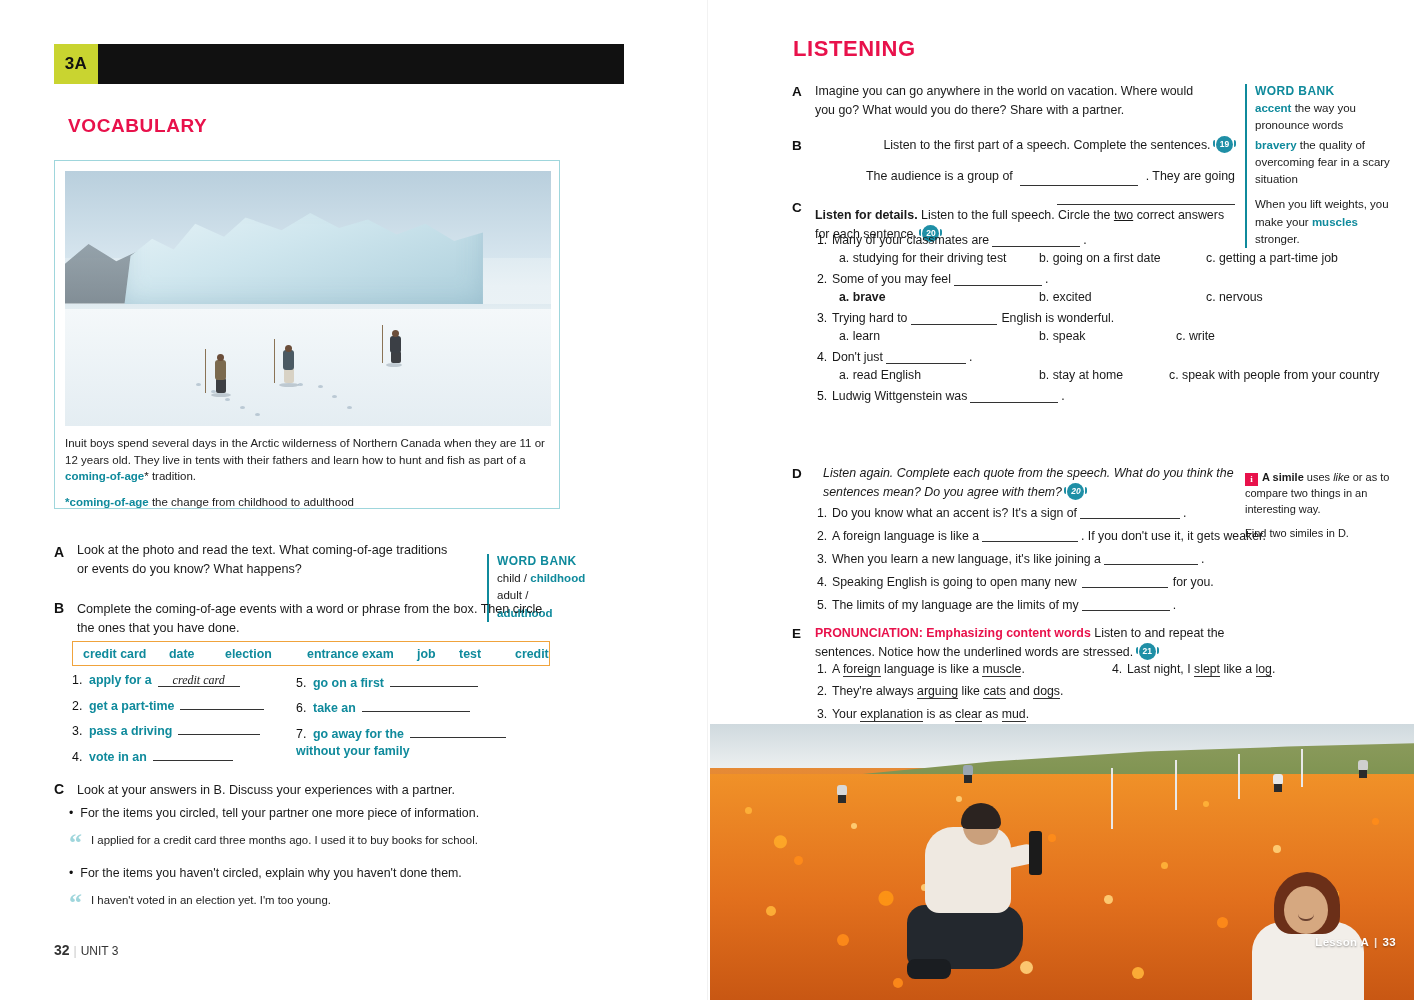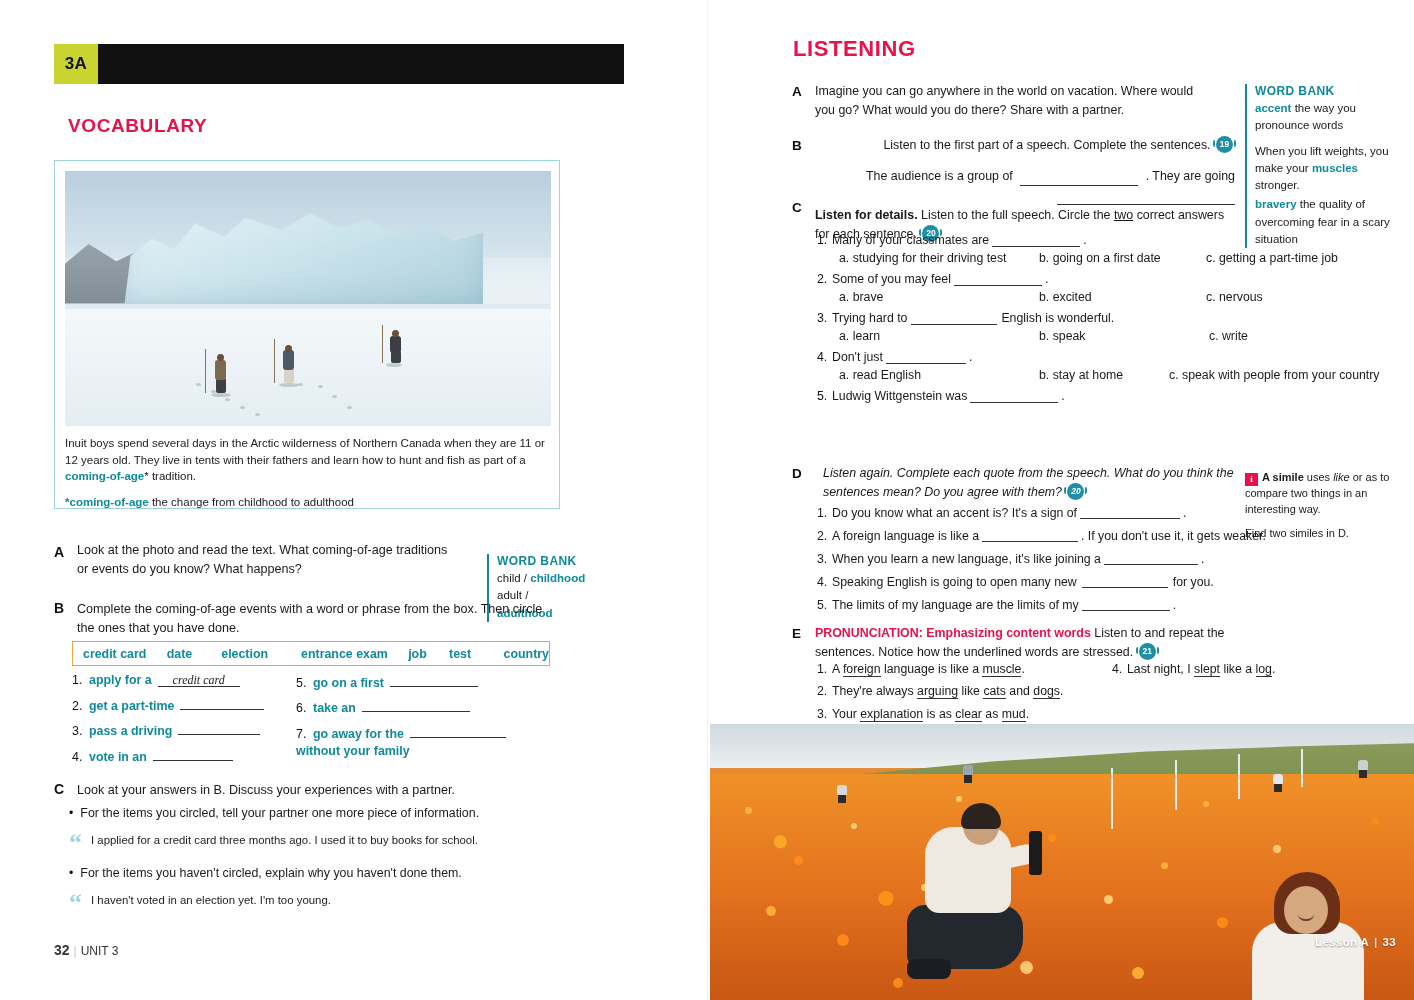--- a/index.html
+++ b/index.html
@@ -284,21 +284,21 @@
     <div class="ex-letter" style="left:54px; top:600px;">B</div>
     <div class="ex-body" style="left:77px; top:600px; width:470px;">Complete the coming-of-age events with a word or phrase from the box. Then circle the ones that you have done.</div>
 
     <div class="wordbox">
       <span style="margin-left:10px; width:86px;">credit card</span>
       <span style="width:56px;">date</span>
       <span style="width:82px;">election</span>
       <span style="width:110px;">entrance exam</span>
       <span style="width:42px;">job</span>
       <span style="width:56px;">test</span>
-      <span>country</span>
+      <span>credit</span>
     </div>
 
     <div class="numlist" style="left:72px; top:674px; width:220px;">
       <div class="row">
         <span class="n">1.</span>
         <span class="txt">apply for a</span>
         <span class="hand" style="width:82px; margin-left:6px;">credit card</span>
       </div>
       <div class="row">
         <span class="n">2.</span>
@@ -399,34 +399,34 @@
           <span class="opt">c. getting a part-time job</span>
         </div>
       </div>
 
       <div class="q">
         <div class="qline">
           <span class="qn">2.</span>
           <span><span>Some of you may feel</span><span class="blank" style="width:88px; margin:0 3px;"></span><span>.</span></span>
         </div>
         <div class="opts">
-          <span class="opt" style="width:200px;">a. brave</span>
+          <span class="opt" style="width:200px;font-weight:bold;">a. brave</span>
           <span class="opt" style="width:167px;">b. excited</span>
           <span class="opt">c. nervous</span>
         </div>
       </div>
 
       <div class="q">
         <div class="qline">
           <span class="qn">3.</span>
           <span><span>Trying hard to</span><span class="blank" style="width:86px; margin:0 4px;"></span><span>English is wonderful.</span></span>
         </div>
         <div class="opts">
           <span class="opt" style="width:200px;">a. learn</span>
-          <span class="opt" style="width:170px;">b. speak</span>
+          <span class="opt" style="width:137px;">b. speak</span>
           <span class="opt">c. write</span>
         </div>
       </div>
 
       <div class="q">
         <div class="qline">
           <span class="qn">4.</span>
           <span><span>Don't just</span><span class="blank" style="width:80px; margin:0 3px;"></span><span>.</span></span>
         </div>
         <div class="opts">
@@ -499,25 +499,25 @@
         <span class="n">4.</span>
         <span><span>Last night, I </span><span class="u">slept</span><span> like a </span><span class="u">log</span><span>.</span></span>
       </div>
     </div>
 
     <div class="wordbank" style="left:538px; top:84px; width:150px;">
       <div class="wb-title">WORD BANK</div>
       <div class="wb-line">
         <b>accent</b><span> the way you pronounce words</span>
       </div>
+      <div class="wb-line">
+        <b>bravery</b><span> the quality of overcoming fear in a scary situation</span>
+      </div>
       <div class="wb-line" style="margin-top:8px;">
         <span>When you lift weights, you make your </span><b>muscles</b><span> stronger.</span>
-      </div>
-      <div class="wb-line">
-        <b>bravery</b><span> the quality of overcoming fear in a scary situation</span>
       </div>
     </div>
 
     <div class="simile-box" style="left:538px; top:470px;">
       <div>
         <span class="simile-i">i</span><b>A simile</b><span> uses </span><i>like</i><span> or as to compare two things in an interesting way.</span>
       </div>
       <div style="margin-top:8px;">Find two similes in D.</div>
     </div>
 

